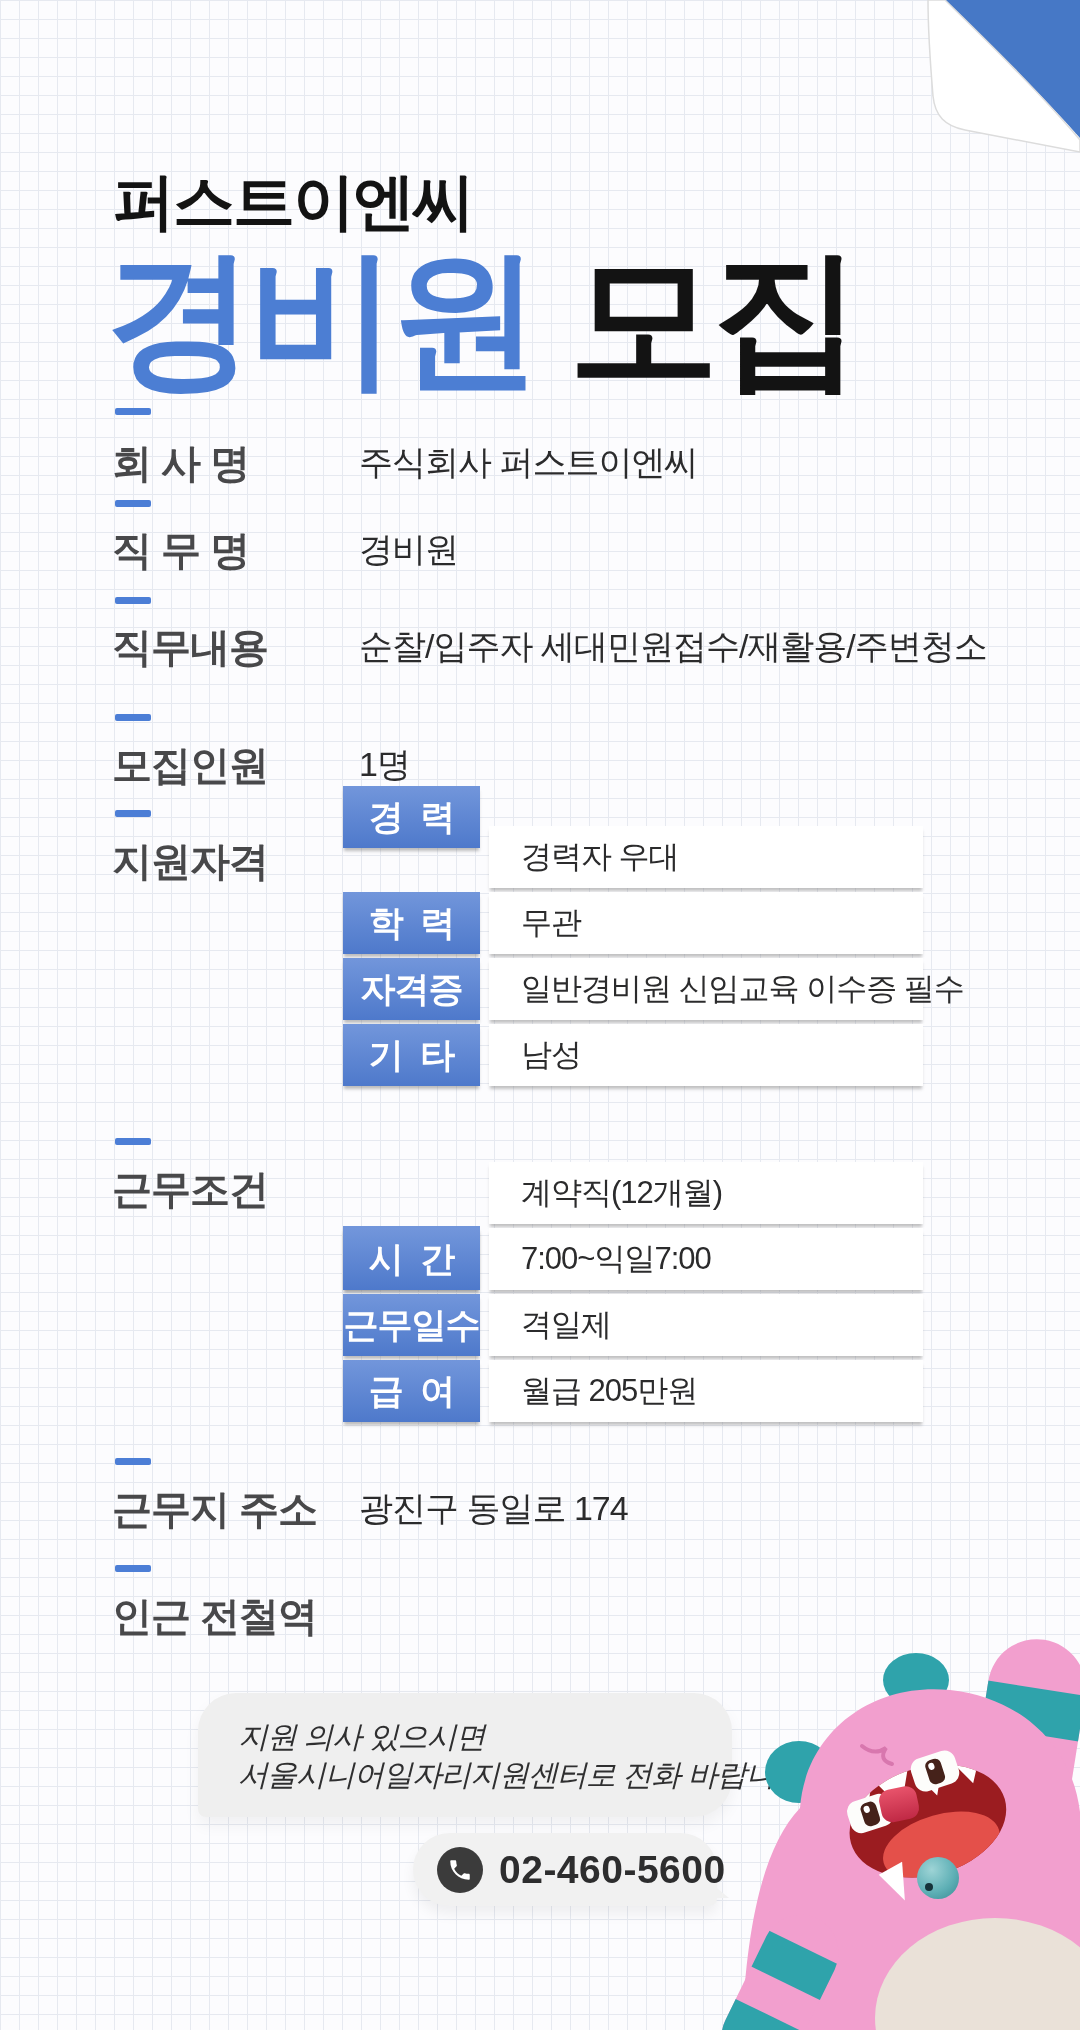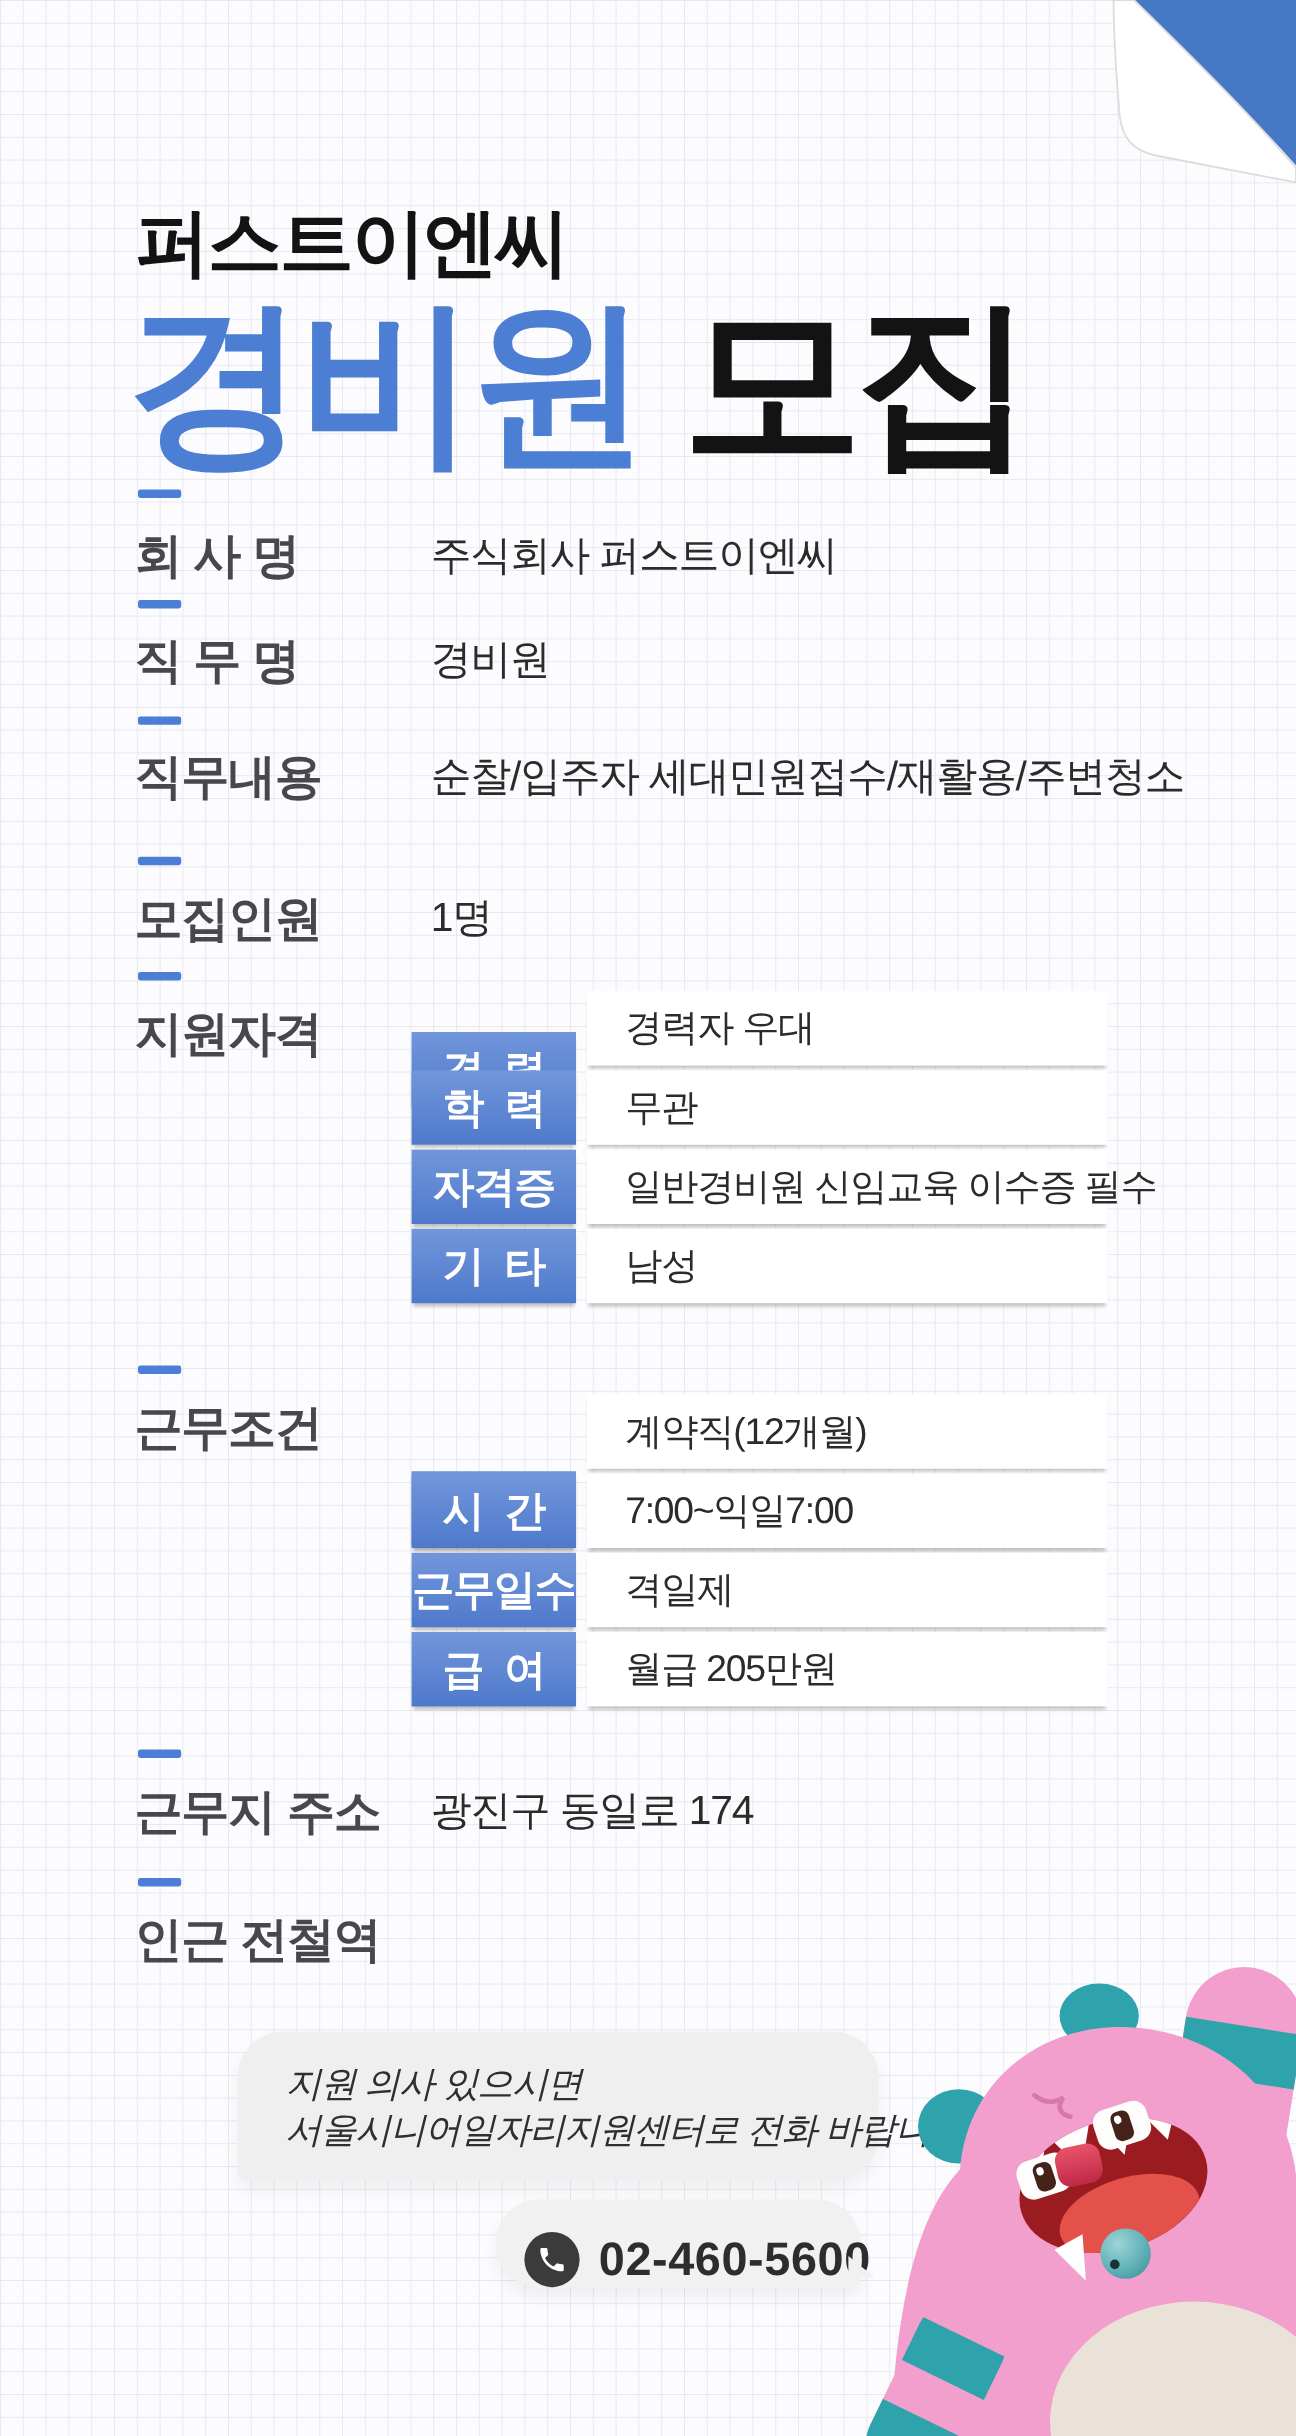--- a/index.html
+++ b/index.html
@@ -59,21 +59,21 @@
     background:#efefef;border-radius:38px 38px 38px 8px;
     box-shadow:0 8px 16px rgba(0,0,0,.05);
     font-style:italic;
   }
   .bubble .l1{position:absolute;left:40px;top:24px;font-size:30px;color:#2f2f30;letter-spacing:-1px;white-space:nowrap;}
   .bubble .l2{position:absolute;left:40px;top:62px;font-size:30px;color:#2f2f30;letter-spacing:-1px;white-space:nowrap;}
   
   .phone-pill{
     position:absolute;left:413px;top:1833px;width:304px;height:73px;
     background:#f1f1f1;border-radius:40px 40px 8px 40px;
-    display:flex;align-items:flex-end;gap:16px;padding-left:24px;box-sizing:border-box;
+    display:flex;align-items:center;gap:16px;padding-left:24px;box-sizing:border-box;
     box-shadow:0 8px 14px rgba(0,0,0,.06);
   }
   .phone-pill::after{
     content:"";position:absolute;right:-12px;bottom:8px;
     width:0;height:0;border-left:22px solid #f1f1f1;border-top:18px solid transparent;
   }
   .phone-circle{
     width:46px;height:46px;border-radius:50%;background:#3b3b3b;flex:0 0 auto;
     display:flex;align-items:center;justify-content:center;
   }
@@ -106,21 +106,21 @@
   <div class="rowlabel" style="top:620px">직무내용</div>
   <div class="rowvalue" style="top:624px">순찰/입주자 세대민원접수/재활용/주변청소</div>
 
   <div class="dash" style="top:714px"></div>
   <div class="rowlabel" style="top:738px">모집인원</div>
   <div class="rowvalue" style="top:742px">1명</div>
 
   <div class="dash" style="top:810px"></div>
   <div class="rowlabel" style="top:834px">지원자격</div>
 
-  <div class="tbl-badge" style="top:860px">경  력</div>
+  <div class="tbl-badge" style="top:786px">경  력</div>
   <div class="tbl-box" style="top:826px">경력자 우대</div>
   <div class="tbl-badge" style="top:892px">학  력</div>
   <div class="tbl-box" style="top:892px">무관</div>
   <div class="tbl-badge" style="top:958px">자격증</div>
   <div class="tbl-box" style="top:958px">일반경비원 신임교육 이수증 필수</div>
   <div class="tbl-badge" style="top:1024px">기  타</div>
   <div class="tbl-box" style="top:1024px">남성</div>
 
   <div class="dash" style="top:1138px"></div>
   <div class="rowlabel" style="top:1162px">근무조건</div>

